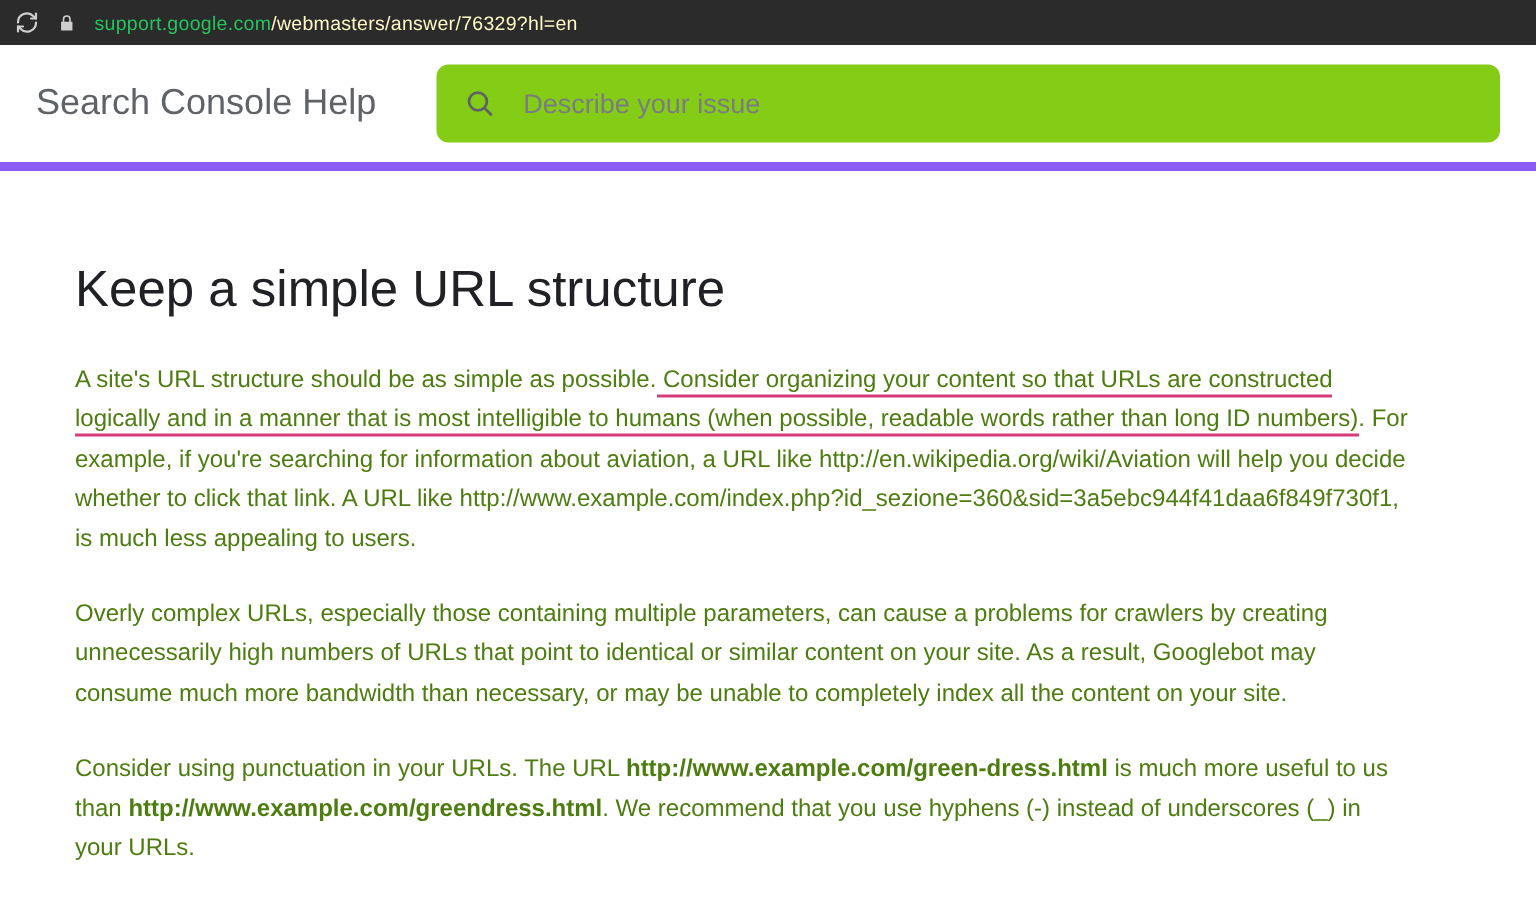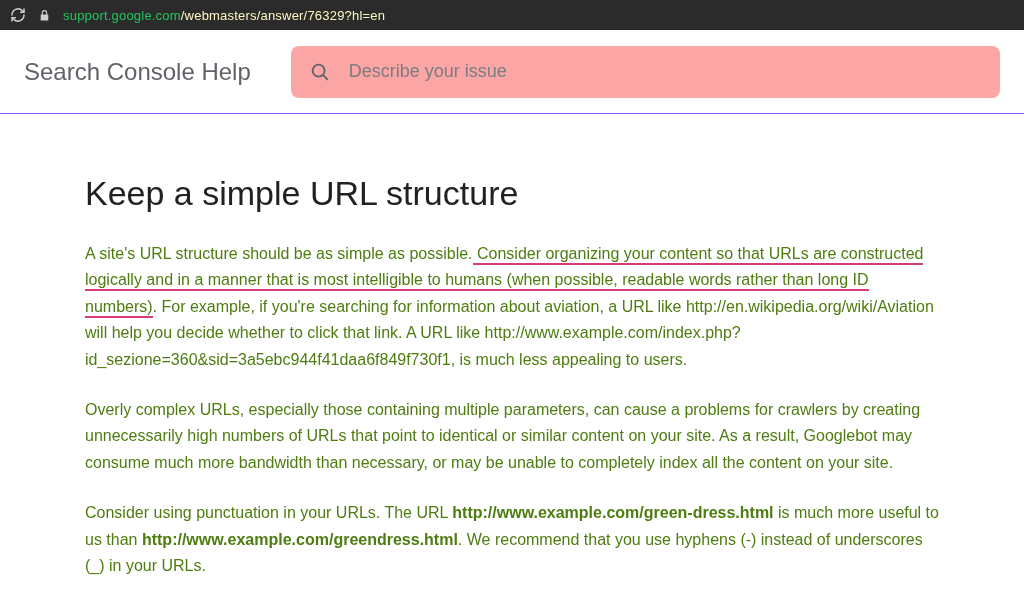--- a/index.html
+++ b/index.html
@@ -19,52 +19,52 @@
   .url-host { color: #22c55e; }
   .url-path { color: #fef9c3; }
 
   .header-bar {
     height: 84px;
     background: #fff;
     display: flex;
     align-items: center;
     padding: 0 24px;
     gap: 40px;
-    border-bottom: 1px solid #8b5cf6;
+    border-bottom: 6px solid #8b5cf6;
   }
   .site-title {
     font-size: 24px;
     color: #5f6368;
     font-weight: 400;
     white-space: nowrap;
     font-family: "Helvetica Neue", Arial, sans-serif;
   }
   .search-wrap {
     flex: 1;
-    background: #fca5a5;
+    background: #84cc16;
     height: 52px;
     border-radius: 8px;
     display: flex;
     align-items: center;
     padding: 0 18px;
     gap: 18px;
   }
   .search-icon svg { display:block; }
   .search-input {
     border: none;
     background: transparent;
     font-size: 18px;
     color: #5f6368;
     outline: none;
     width: 100%;
   }
   .search-input::placeholder { color: #7a7d81; }
 
   .content {
-    padding: 60px 85px 0 85px;
+    padding: 60px 85px 0 50px;
     color: #3c4043;
   }
   .page-title {
     font-size: 34px;
     font-weight: 400;
     color: #202124;
     margin-bottom: 28px;
     font-family: "Helvetica Neue", Arial, sans-serif;
   }
   .para {

